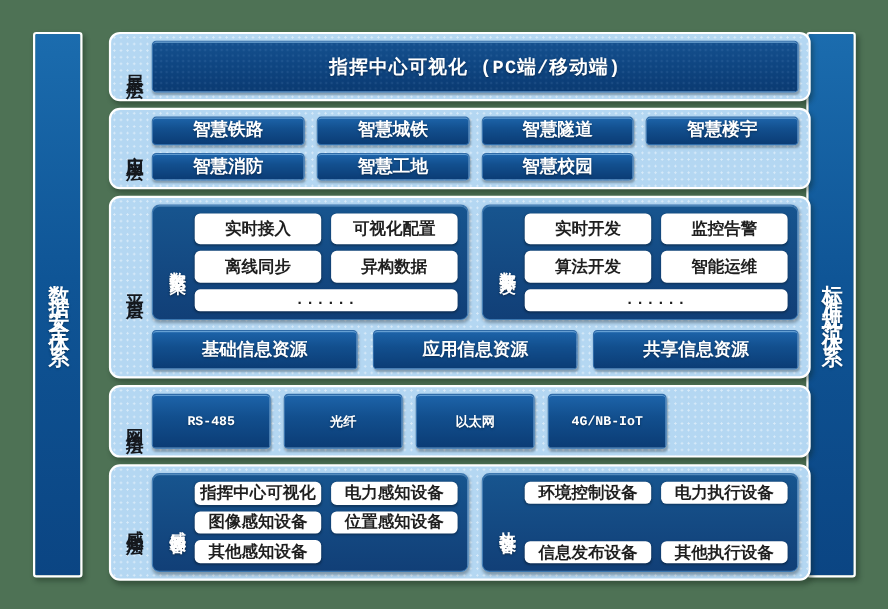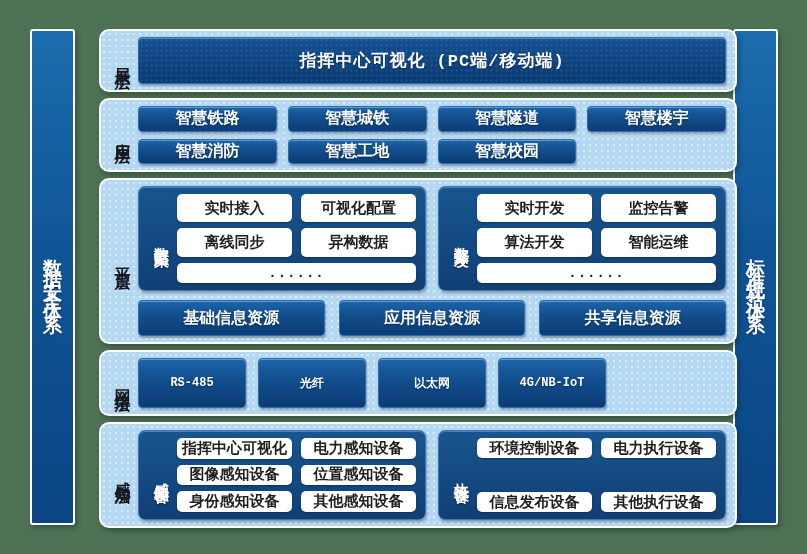--- a/index.html
+++ b/index.html
@@ -200,21 +200,20 @@
 
           <div class="group-box">
             <div class="group-label">
               <span class="v-text">感知设备</span>
             </div>
             <div class="group-items sense-items">
               <div class="white-box">指挥中心可视化</div>
               <div class="white-box">电力感知设备</div>
               <div class="white-box">图像感知设备</div>
               <div class="white-box">位置感知设备</div>
-              <div class="white-box">身份感知设备</div>
               <div class="white-box">其他感知设备</div>
             </div>
           </div>
 
           <div class="group-box">
             <div class="group-label">
               <span class="v-text">执行设备</span>
             </div>
             <div class="group-items exec-items">
               <div class="white-box">环境控制设备</div>

